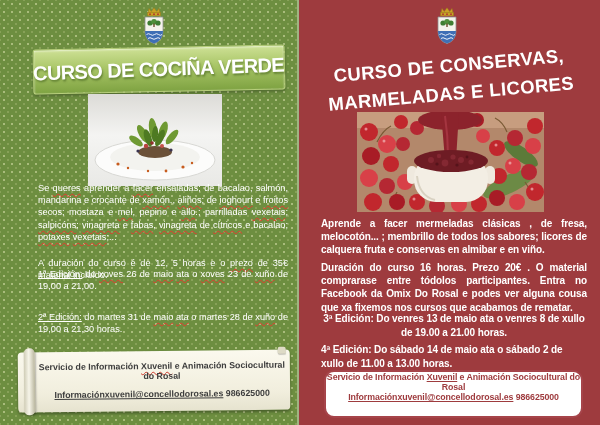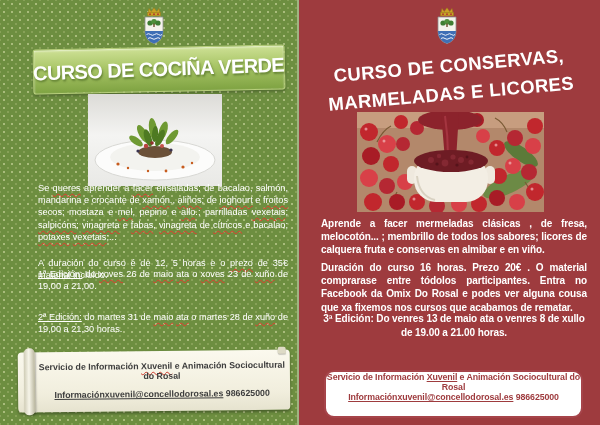--- a/index.html
+++ b/index.html
@@ -259,19 +259,20 @@
       <g fill="#55131a">
         <circle cx="80" cy="52" r="1.6"></circle>
           <circle cx="100" cy="53" r="1.6"></circle>
           <circle cx="110" cy="45" r="1.4"></circle>
       </g>
     </svg>
 
     <p class="rtext rp1">Aprende a facer mermeladas clásicas , de fresa, melocotón... ; membrillo de todos los sabores; licores de calquera fruta e conservas en almibar e en viño.</p>
     <p class="rtext rp2">Duración do curso 16 horas. Prezo 20€ . O material comprarase entre tódolos participantes. Entra no Facebook da Omix Do Rosal e podes ver alguna cousa que xa fixemos  nos cursos que acabamos de rematar.</p>
     <p class="rtext rp3">3ª Edición: Do venres 13 de maio ata o venres 8 de xullo de 19.00 a 21.00 horas.</p>
+    <p class="rtext rp4">4ª Edición: Do sábado 14 de maio ata o sábado 2 de xullo de 11.00 a 13.00 horas.</p>
 
     <div class="contact-box">
       <p class="cb1"><span>Servicio de Información </span><span class="u">Xuvenil</span><span> e Animación Sociocultural do Rosal</span></p>
       <p class="cb2"><span class="u">Informaciónxuvenil@concellodorosal.es</span><span> 986625000</span></p>
     </div>
   </div>
 </div>
 
 </body></html>

